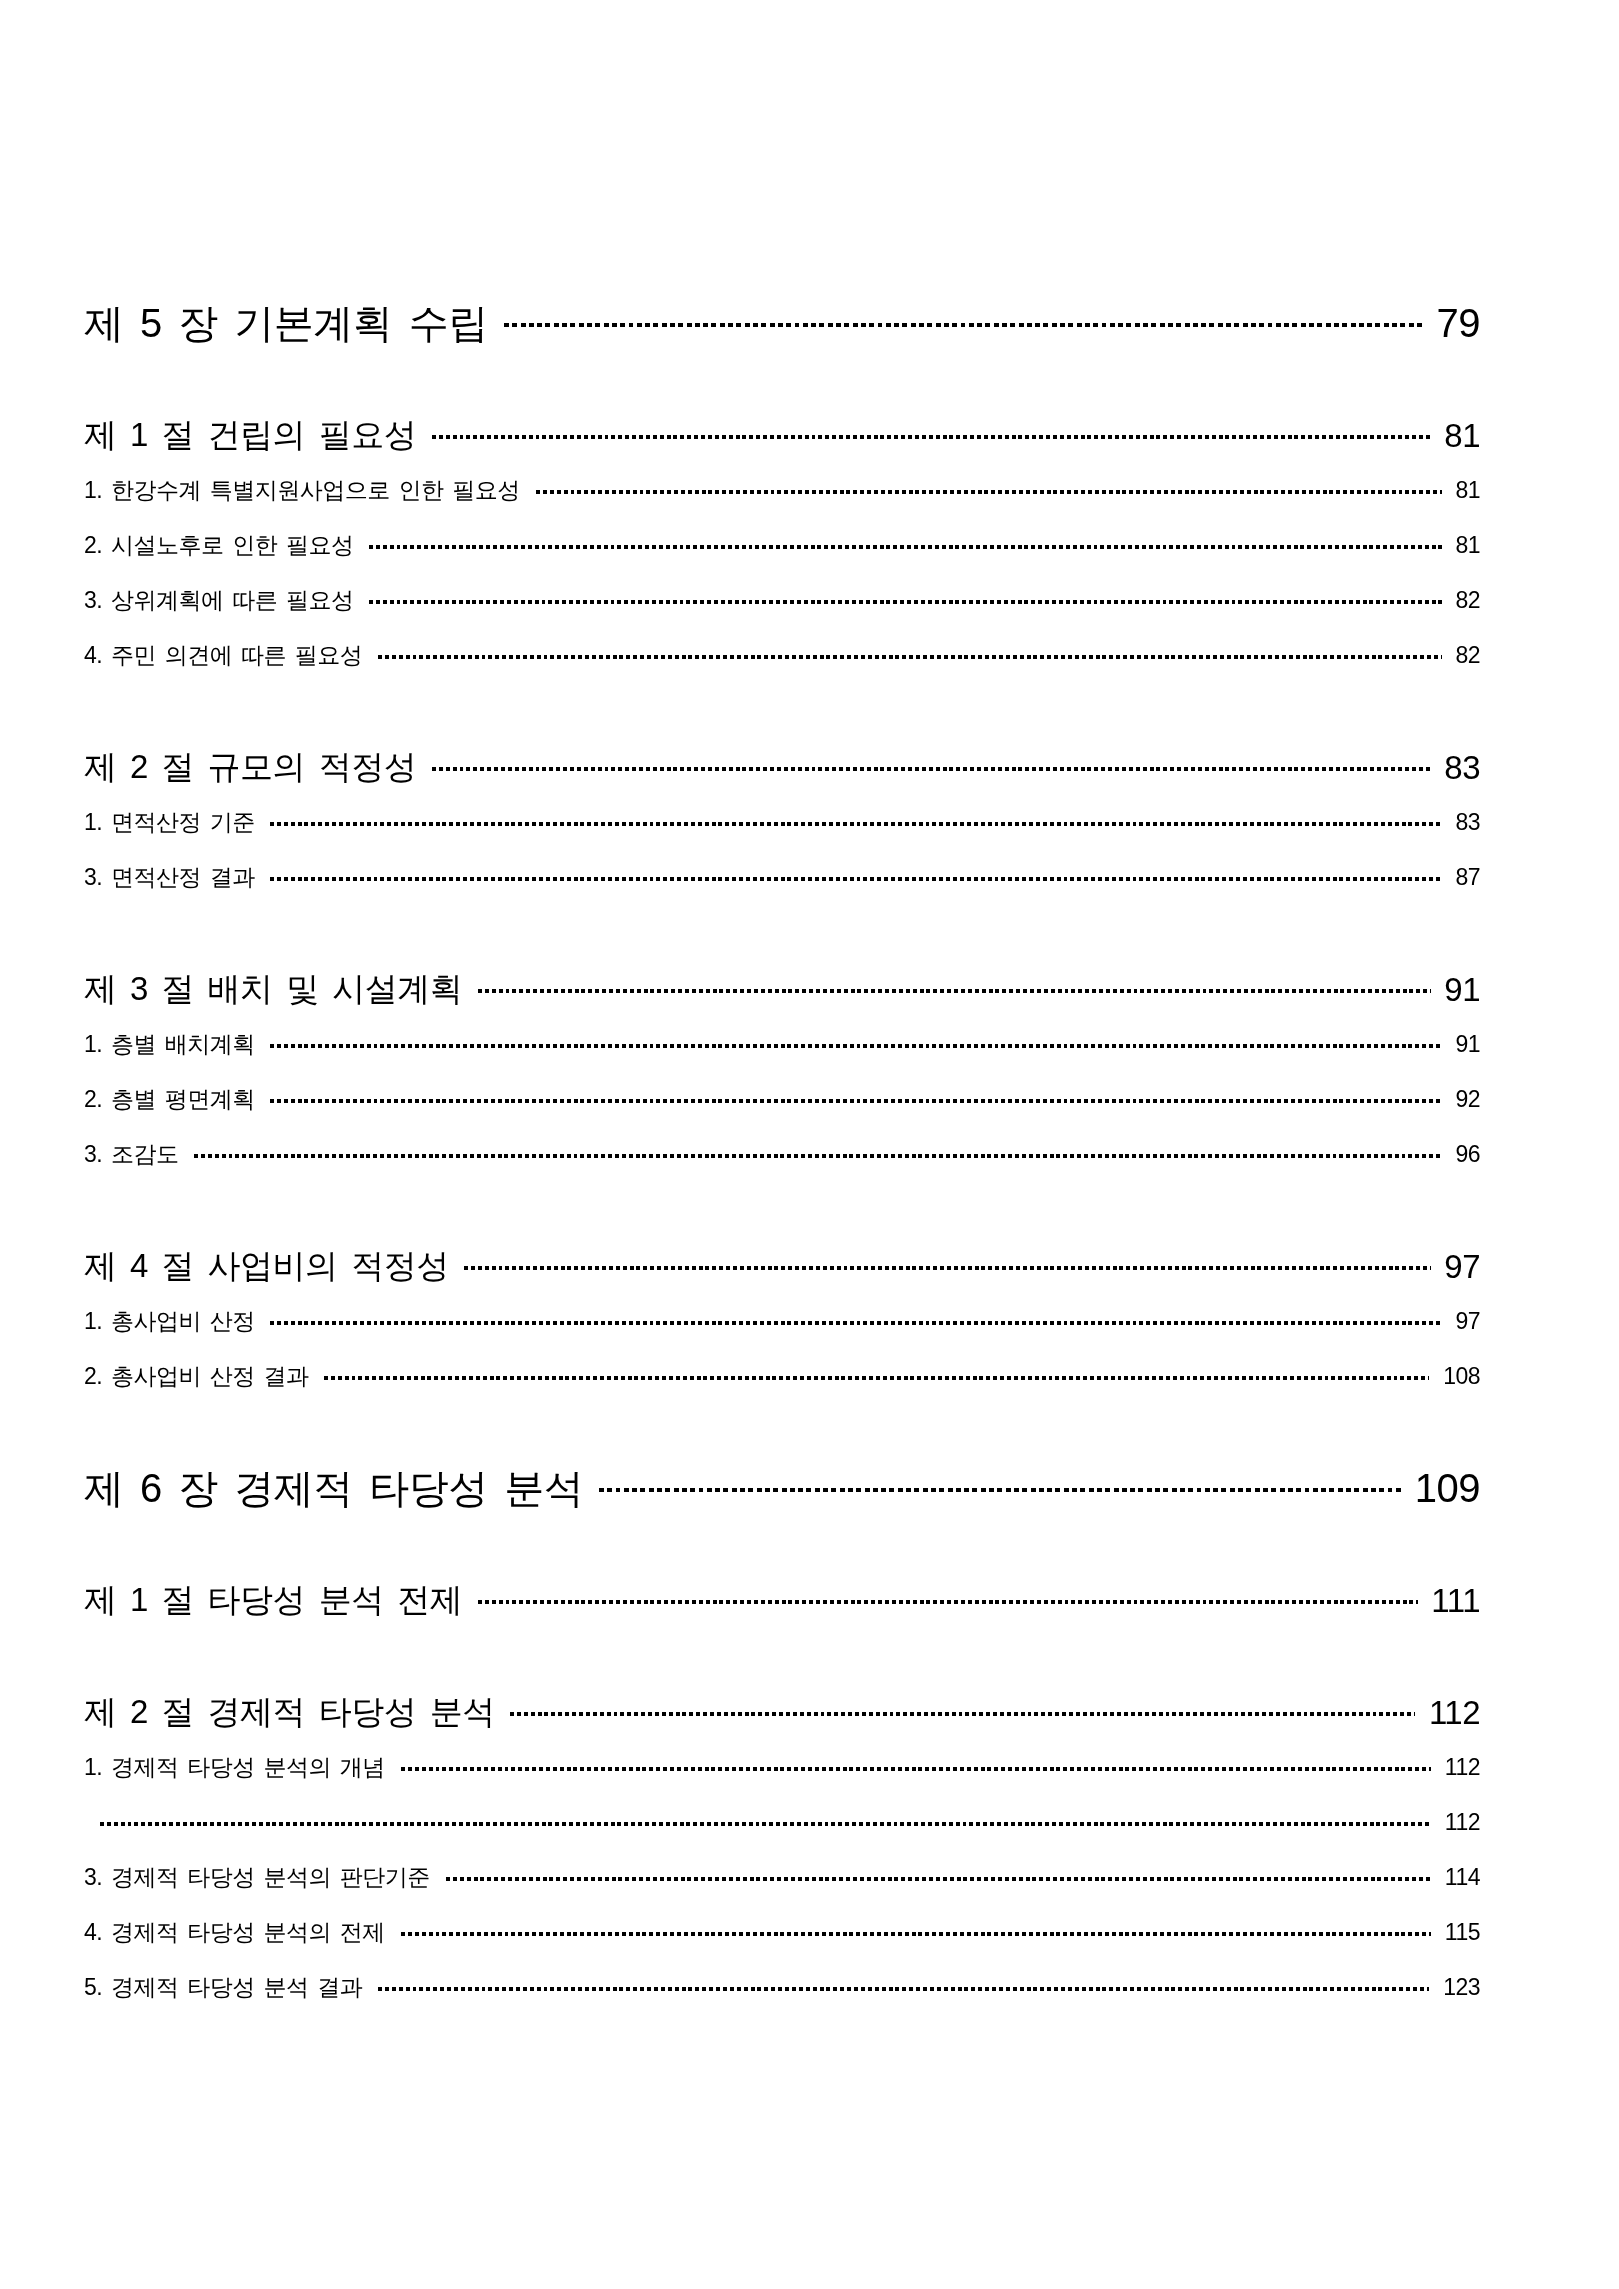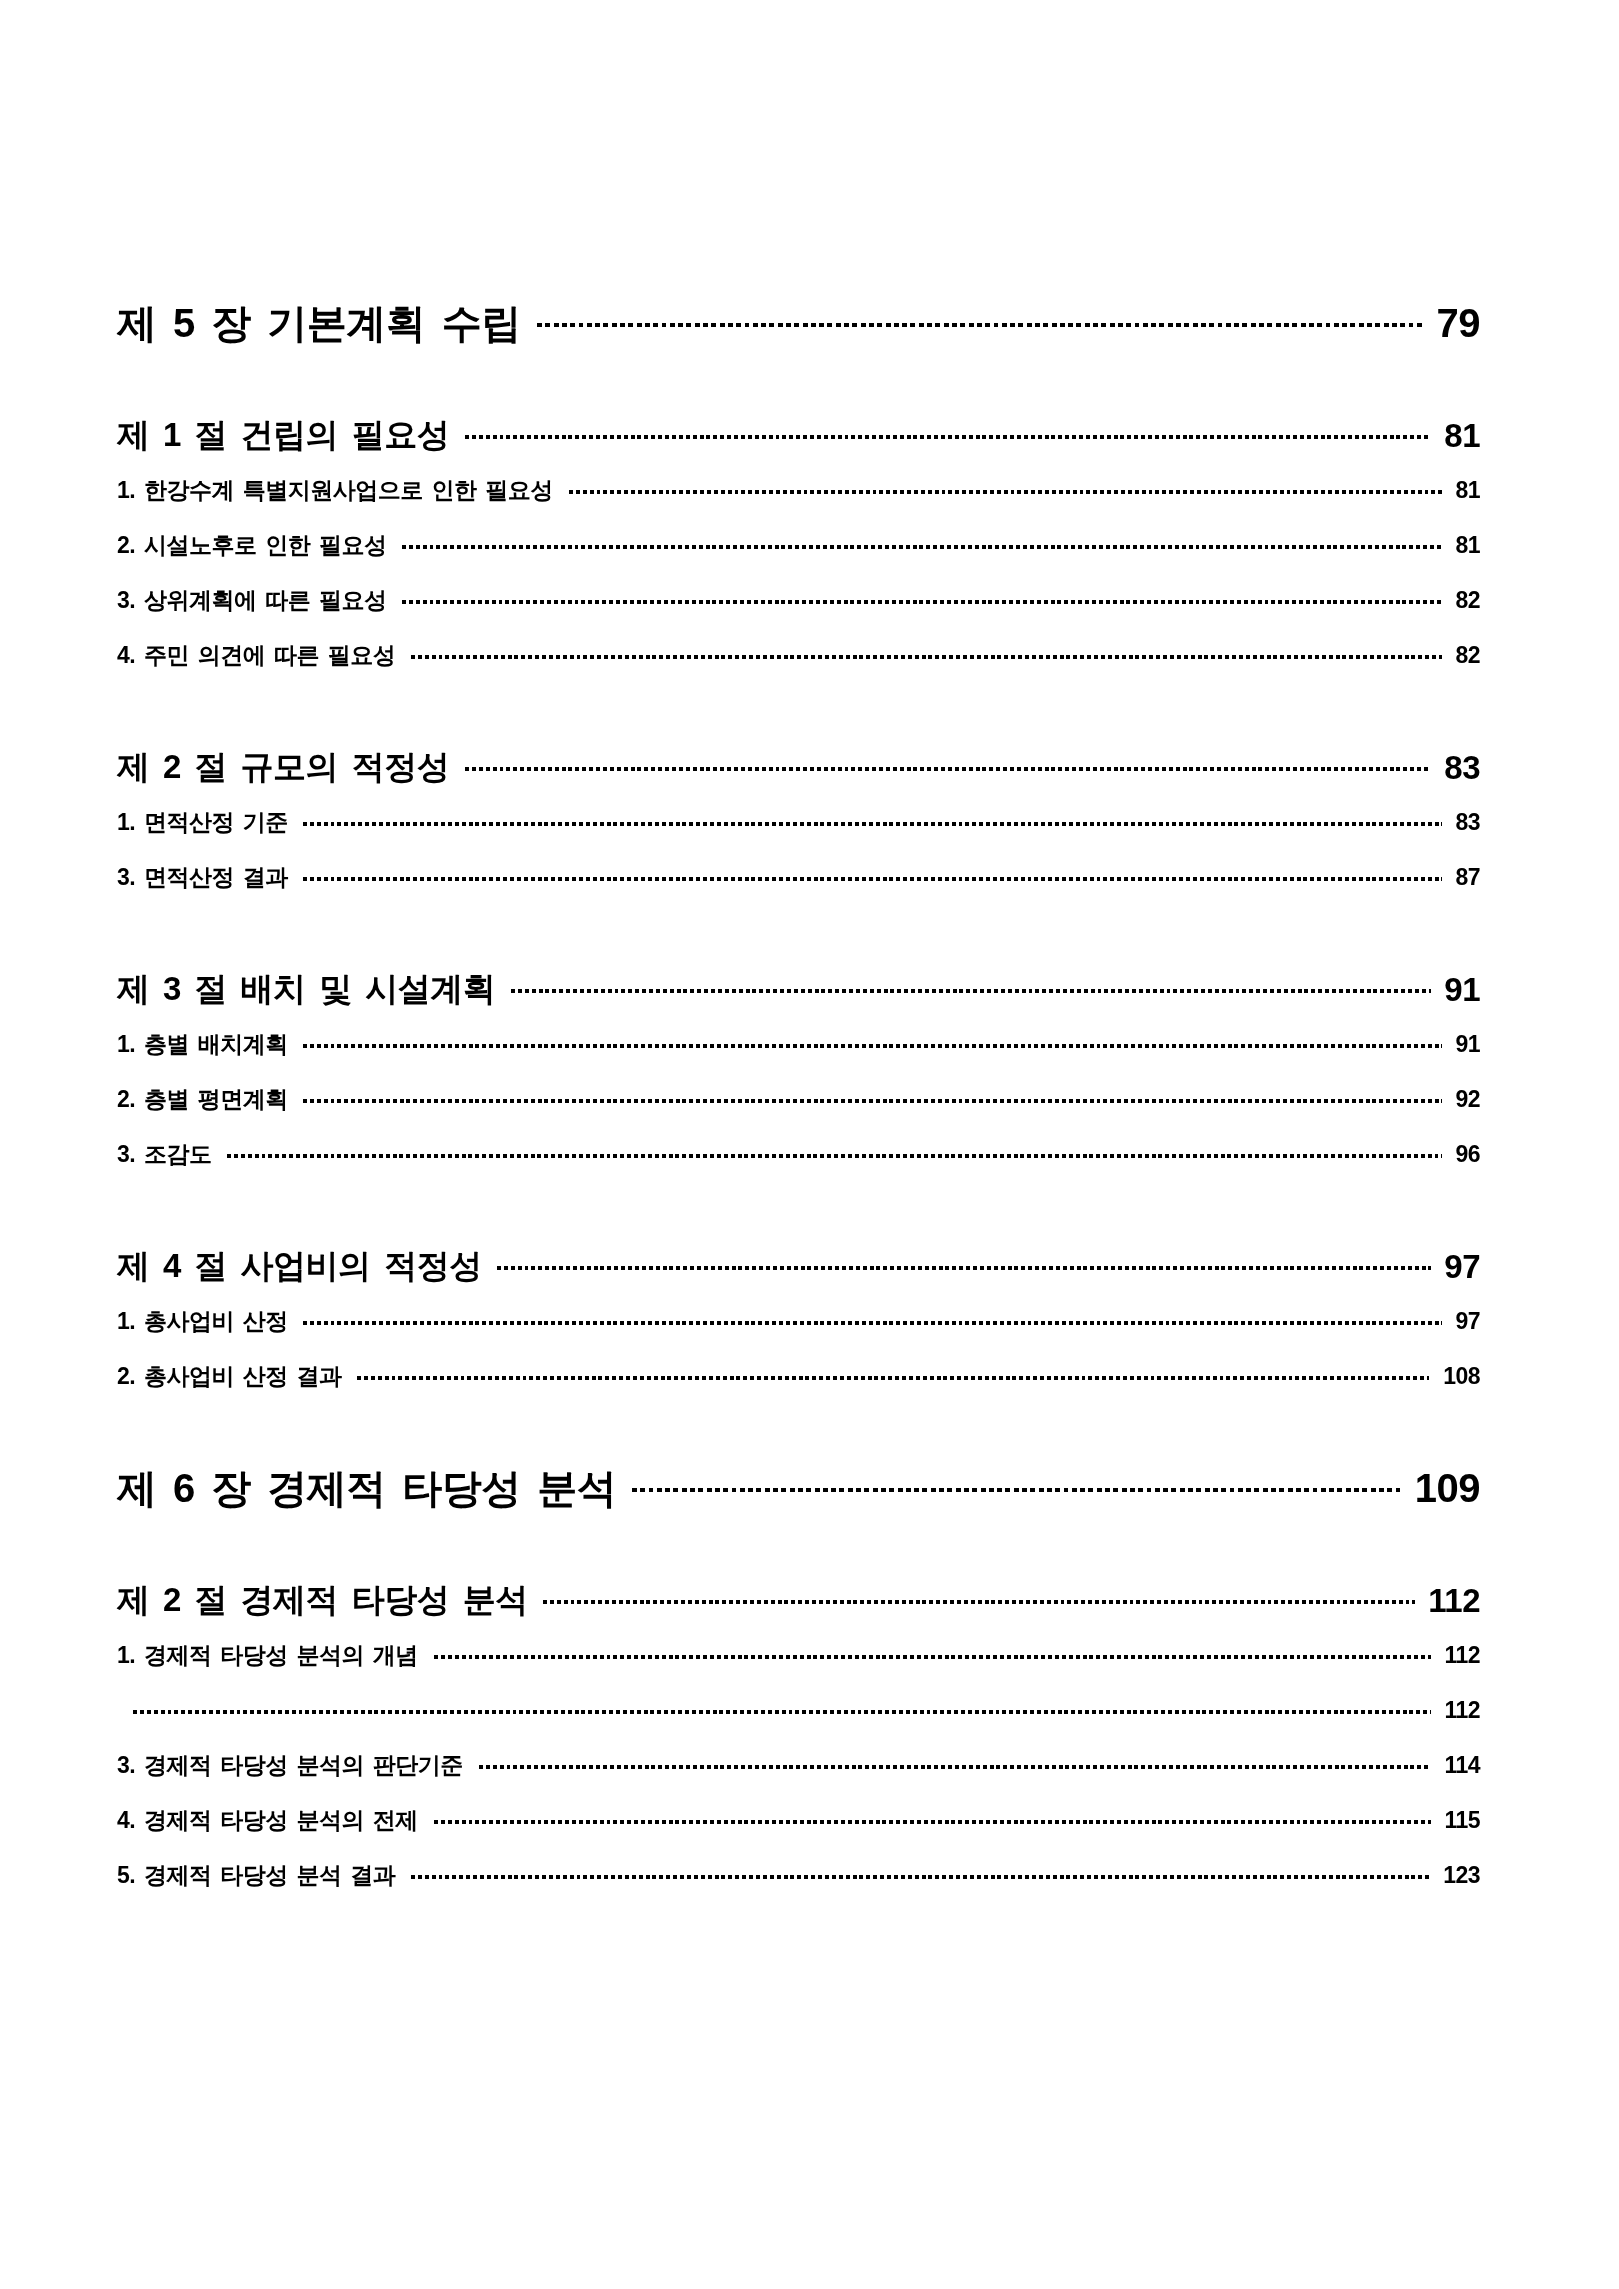--- a/index.html
+++ b/index.html
@@ -10,23 +10,23 @@
     overflow: hidden;
     font-family: "Liberation Sans", "DejaVu Sans", sans-serif;
   }
   .page {
     width: 100%;
     height: 100%;
     position: relative;
   }
   .toc {
     box-sizing: border-box;
-    padding: 296px 139px 0 117px;
+    padding: 296px 139px 0 84px;
     color: var(--ink, #000000);
-    font-weight: bold;
+    font-weight: normal;
   }
   .entry {
     display: flex;
     align-items: center;
     height: 55px;
   }
   .entry .label {
     white-space: nowrap;
     letter-spacing: -0.5px;
   }
@@ -135,20 +135,25 @@
     <span class="label">2. 총사업비 산정 결과</span>
     <span class="leader"></span>
     <span class="page-num">108</span>
   </div>
       <div class="entry chapter gap">
     <span class="label">제 6 장 경제적 타당성 분석</span>
     <span class="leader"></span>
     <span class="page-num">109</span>
   </div>
       <div class="entry section gap">
+    <span class="label">제 1 절 타당성 분석 전제</span>
+    <span class="leader"></span>
+    <span class="page-num">111</span>
+  </div>
+      <div class="entry section gap">
     <span class="label">제 2 절 경제적 타당성 분석</span>
     <span class="leader"></span>
     <span class="page-num">112</span>
   </div>
       <div class="entry item">
     <span class="label">1. 경제적 타당성 분석의 개념</span>
     <span class="leader"></span>
     <span class="page-num">112</span>
   </div>
       <div class="entry item">

